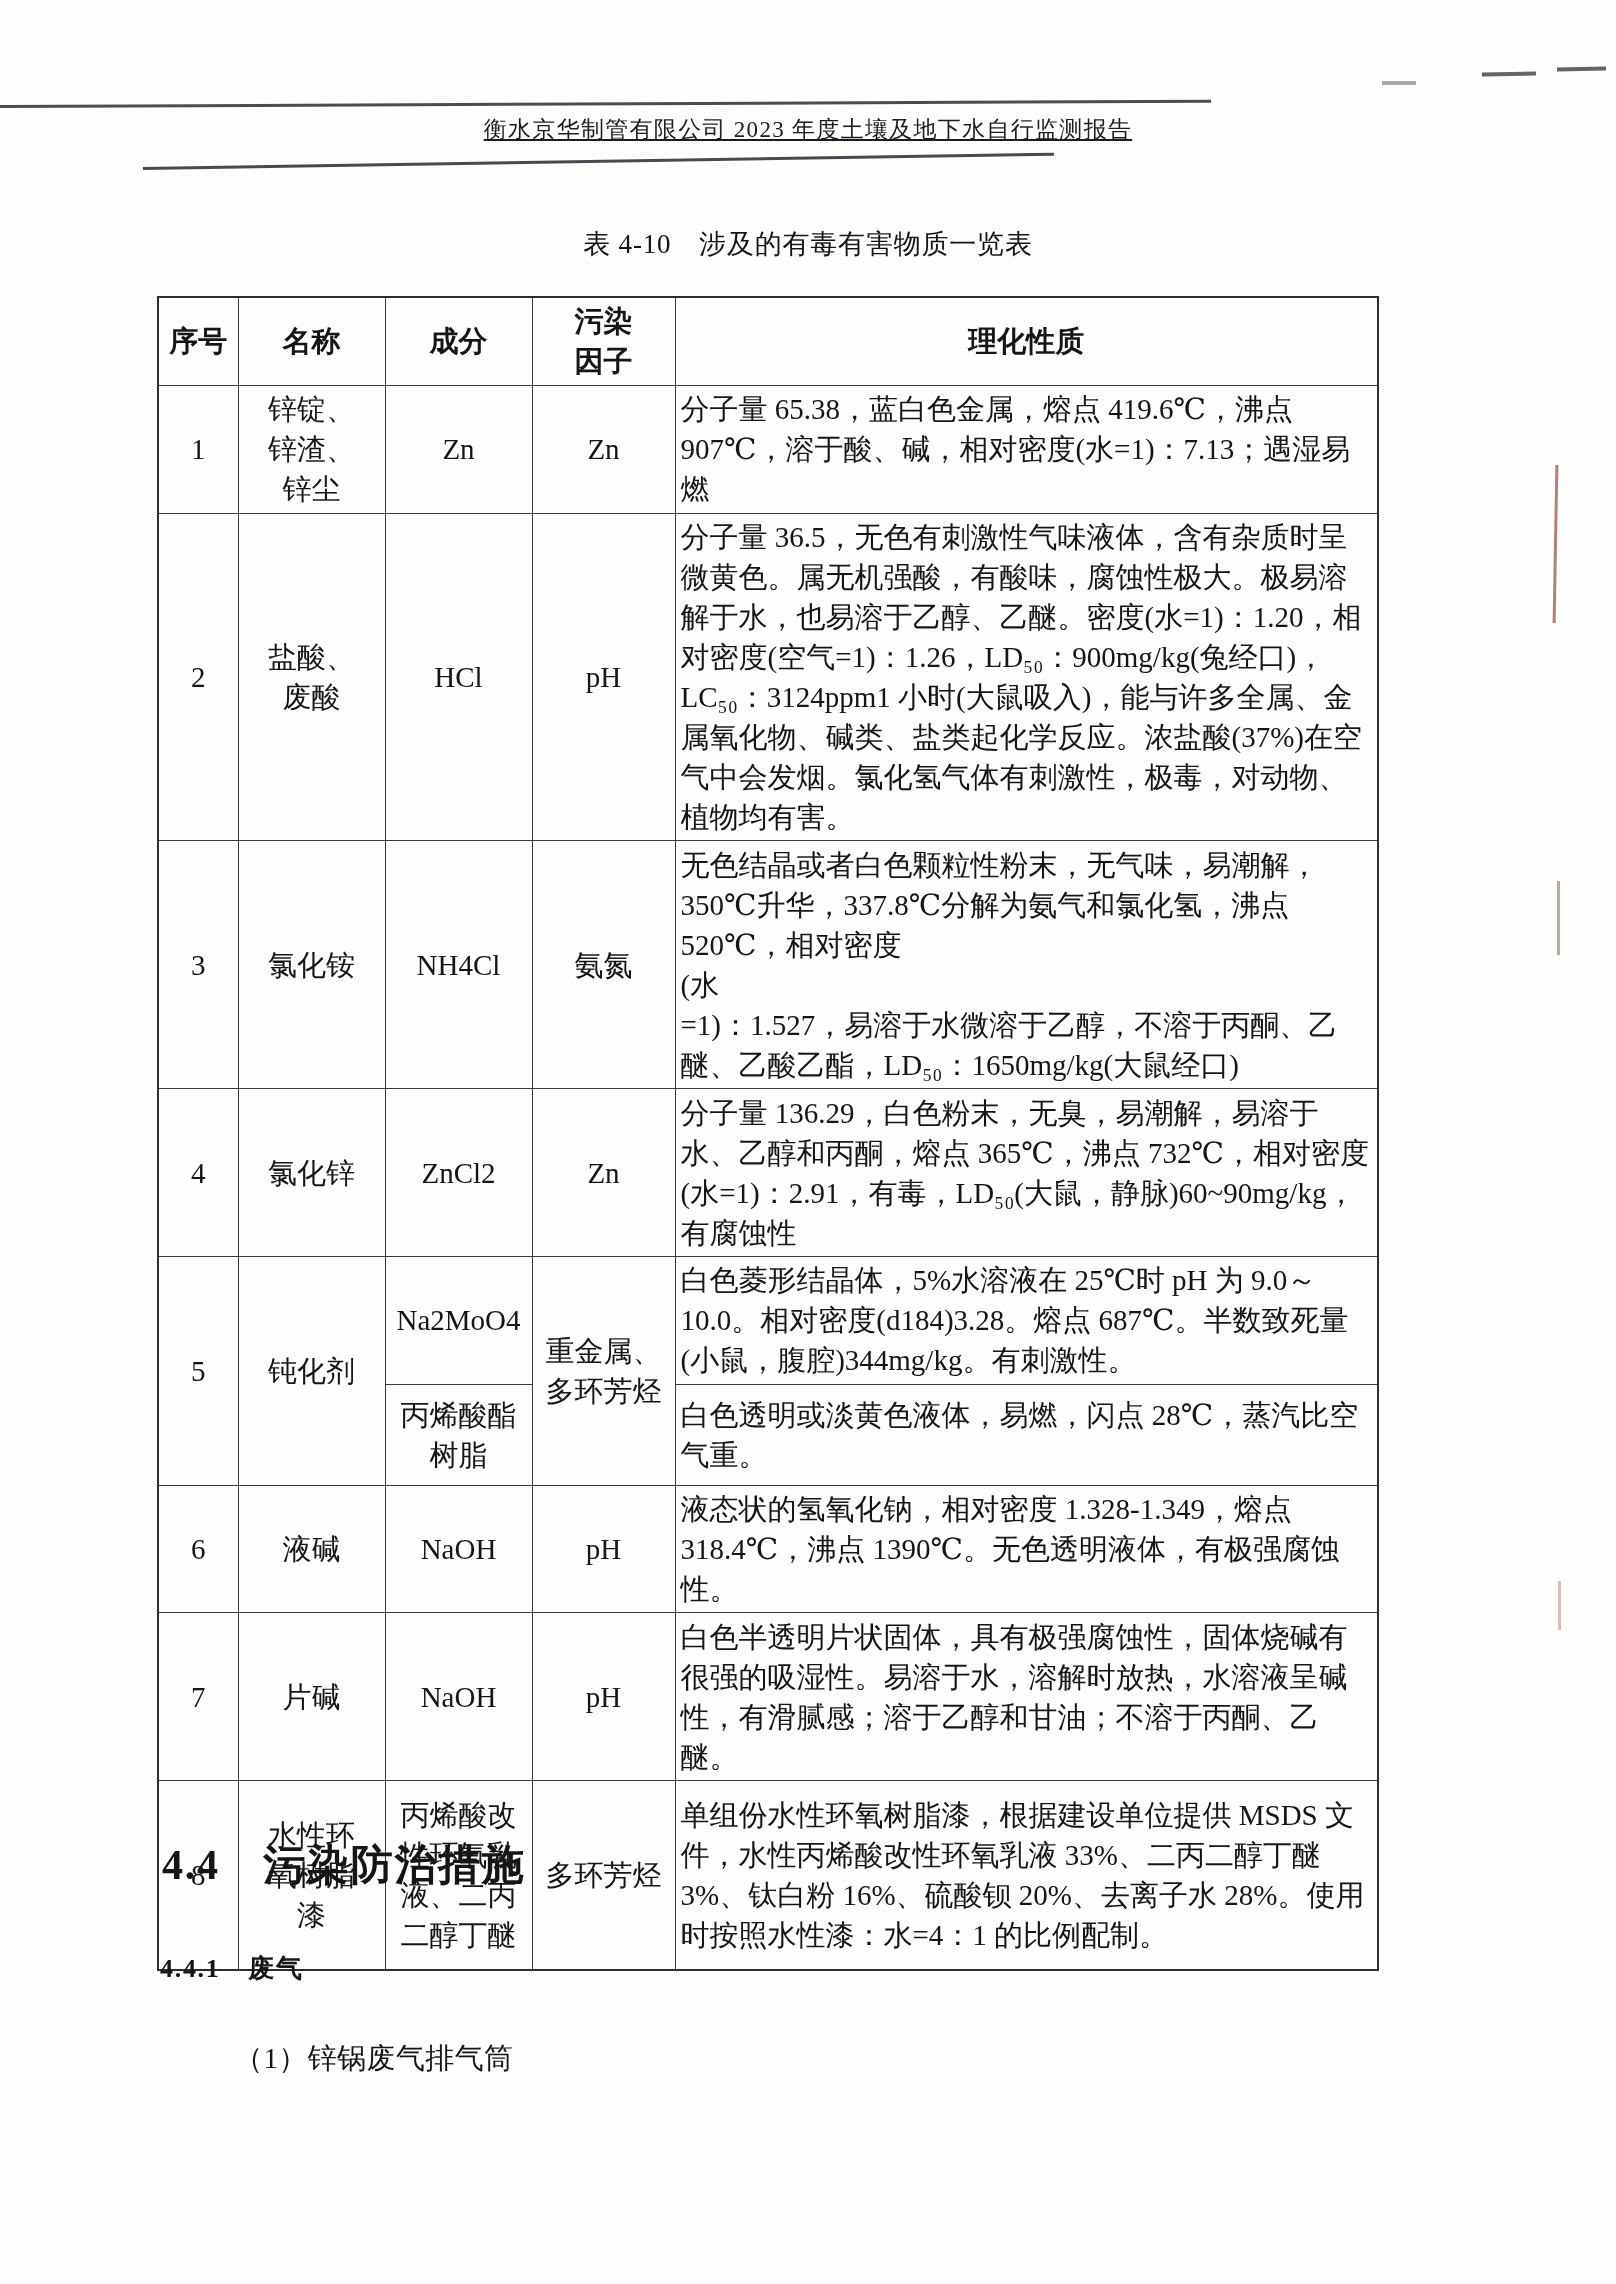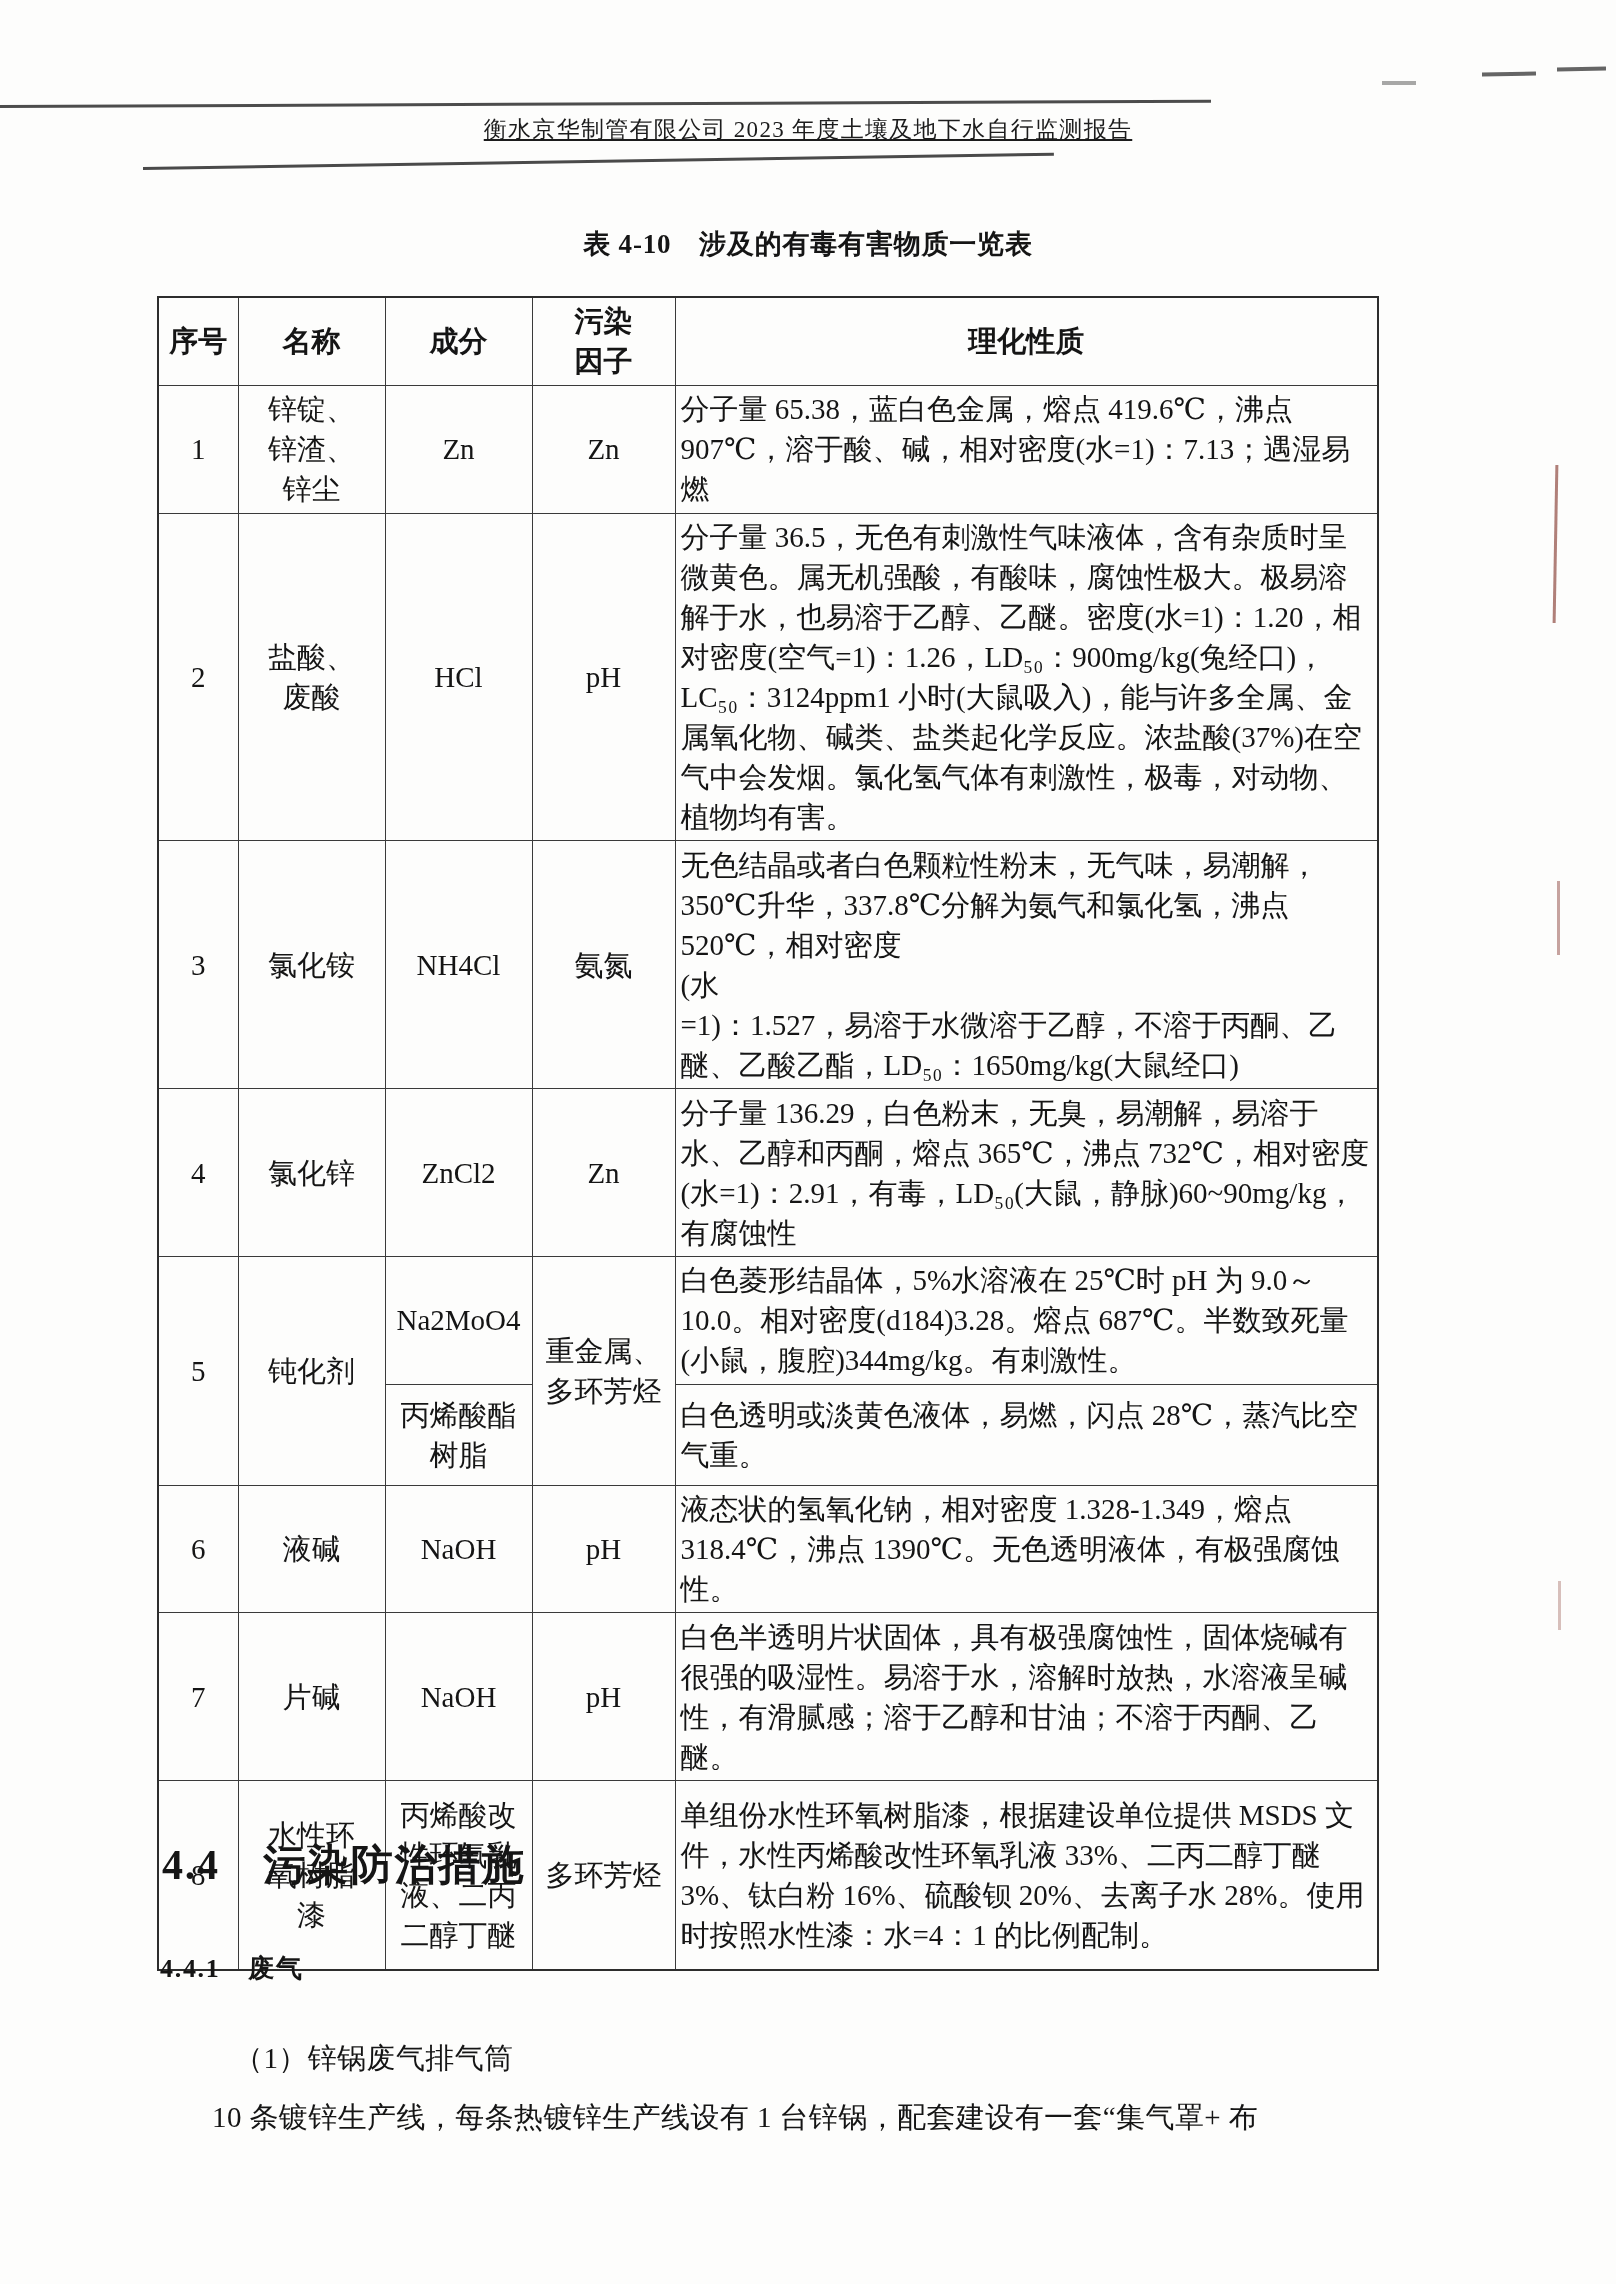--- a/index.html
+++ b/index.html
@@ -24,21 +24,21 @@
   .red1{left:1554px;top:465px;height:158px;opacity:.7;transform:rotate(1deg);}
   .red2{left:1557px;top:881px;height:74px;opacity:.5;}
   .red3{left:1558px;top:1581px;height:49px;opacity:.35;}
 
   .doc-header{
     position:absolute;top:114px;left:0;right:0;
     text-align:center;font-size:23px;letter-spacing:1.3px;color:#1c1c1c;text-decoration:underline;
   }
   .table-title{
     position:absolute;top:226px;left:0;right:0;
-    text-align:center;font-size:27px;font-weight:bold;letter-spacing:0.8px;
+    text-align:center;font-size:27px;font-weight:normal;letter-spacing:0.8px;
   }
 
   table.subst{
     position:absolute;left:157px;top:296px;
     width:1221px;table-layout:fixed;
     border-collapse:collapse;border:2.5px solid #2d2d2d;
     background:transparent;
   }
   table.subst th,table.subst td{
     border:1.7px solid #3a3a3a;
@@ -174,16 +174,15 @@
 二醇丁醚</td>
       <td class="c-factor">多环芳烃</td>
       <td class="c-props">单组份水性环氧树脂漆，根据建设单位提供 MSDS 文件，水性丙烯酸改性环氧乳液 33%、二丙二醇丁醚 3%、钛白粉 16%、硫酸钡 20%、去离子水 28%。使用时按照水性漆：水=4：1 的比例配制。</td>
     </tr>
   </tbody>
     </table>
 
   <div class="sec-h1">4.4　污染防治措施</div>
   <div class="sec-h2">4.4.1　废气</div>
   <div class="para para1">（1）锌锅废气排气筒</div>
-  <div class="para para2">10 条镀锌生产线，每条热镀锌生产线设有 1 台锌锅，配套建设有一套“集气罩+ 布</div>
 
 </div>
 
 
 </body></html>

